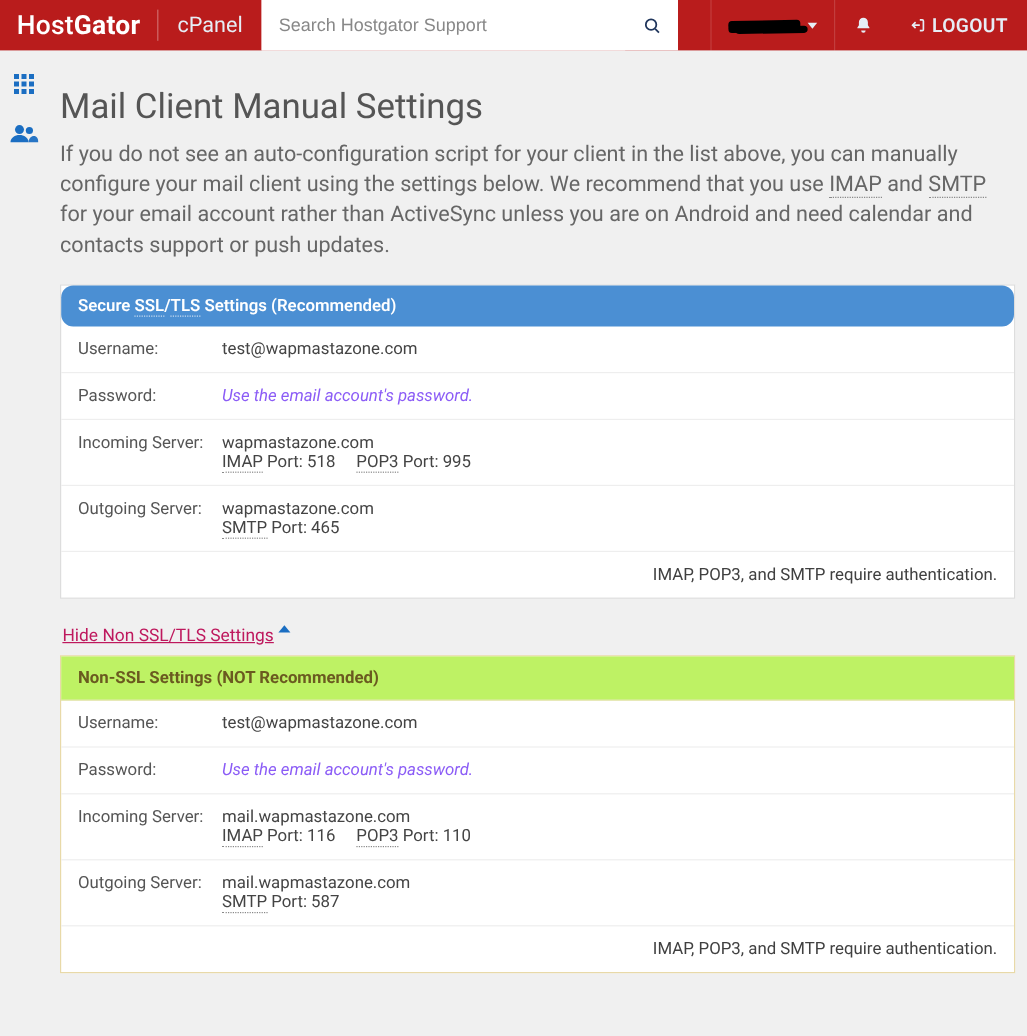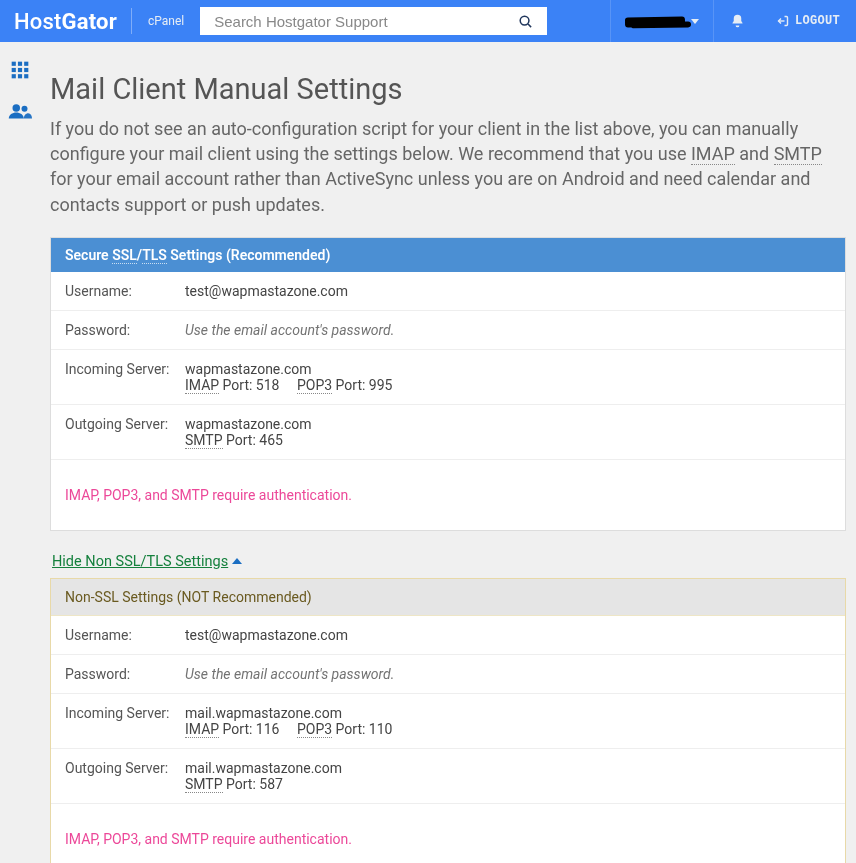--- a/index.html
+++ b/index.html
@@ -5,38 +5,38 @@
   * { box-sizing: border-box; margin: 0; padding: 0; }
   body {
     font-family: -apple-system, BlinkMacSystemFont, "Segoe UI", Roboto, "Helvetica Neue", Arial, sans-serif;
     font-size: 14px;
     color: #444;
     background: #f0f0f0;
     width: 856px;
   }
   
   .header {
-    background: #3b82f6;
+    background: #b91c1c;
     color: #fff;
     display: flex;
     align-items: center;
     height: 42px;
   }
   .brand {
     font-size: 22px;
     font-weight: 500;
     padding: 0 14px;
     letter-spacing: .2px;
   }
   .brand b { font-weight: 700; }
   .vr { width: 1px; height: 26px; background: rgba(255,255,255,.35); }
-  .cpanel-link { padding: 0 16px; font-size: 12px; color:#e6edf5; }
+  .cpanel-link { padding: 0 16px; font-size: 18px; color:#e6edf5; }
   .search-wrap {
     background: #fff;
-    height: 28px;
+    height: 42px;
     flex: 0 0 347px;
     display: flex; align-items: center;
   }
   .search-wrap input {
     flex: 1;
     border: none;
     height: 100%;
     padding: 0 14px;
     font-size: 15px;
     color: #555;
@@ -72,27 +72,26 @@
     height:6px; background:#000; border-radius:3px;
     transform: rotate(-1deg);
     box-shadow: 0 -2px 0 #000, 0 2px 0 #000, 6px 3px 0 #000;
   }
   .caret-down {
     width:0;height:0;border-left:4px solid transparent;border-right:4px solid transparent;border-top:5px solid #e6edf5;
   }
   .bell-icon { padding: 0 16px; font-size: 16px; color:#e6edf5; height:100%; display:flex; align-items:center; border-left:1px solid rgba(255,255,255,.15);}
   .logout-link {
     padding: 0 16px;
-    font-size: 12px;
+    font-size: 16px;
     font-weight: 600;
     letter-spacing:.3px;
     color:#e6edf5;
     display:flex; align-items:center; gap:6px;
     height:100%;
-    font-family:Liberation Mono, monospace;
   }
   
   .left-rail {
     position: absolute;
     left: 0; top: 42px;
     width: 40px;
     display:flex; flex-direction:column; gap:22px;
     padding-top: 18px;
     align-items:center;
   }
@@ -124,54 +123,57 @@
   .abbr { border-bottom: 1px dotted #888; cursor: help; }
 
   
   .panel { border: 1px solid #ddd; background:#fff; margin-bottom: 18px; }
   .panel-header {
     background: #4b8fd3;
     color: #fff;
     font-weight: 600;
     font-size: 14px;
     padding: 9px 14px;
+    border-radius: 10px;
   }
   .panel-body { padding: 0; }
   .row {
     display:flex;
     padding: 11px 14px;
     border-top: 1px solid #eee;
   }
   .row:first-child { border-top: none; }
   .row .label { width: 120px; color:#555; }
   .row .value { flex:1; color:#444; }
-  .row .value em { color:#737373; font-style: italic; }
+  .row .value em { color:#8b5cf6; font-style: italic; }
   .note-row {
-    padding: 27px 14px;
+    padding: 11px 14px;
     border-top: 1px solid #eee;
-    color:#ec4899;
+    color:#404040;
+    text-align:right;
   }
 
   .toggle-link {
-    color:#15803d;
+    color:#be185d;
     text-decoration: underline;
-    display:inline-flex; align-items:center; gap:4px;
+    display:inline-flex; gap:4px;
     margin: 4px 0 8px 2px;
     font-size: 14.5px;
   }
   .chev-up {
     width:0;height:0;border-left:5px solid transparent;border-right:5px solid transparent;border-bottom:6px solid #1b6ec2; display:inline-block;
   }
   .panel.warn { border-color: #e8d9a8; }
   .warn-header {
-    background: #e5e5e5;
+    background: #bef264;
     color: #6a5a20;
     padding: 10px 14px;
     font-size: 14px;
     border-bottom: 1px solid #eee6c6;
+    font-weight: bold;
   }
   .port-pair { display:inline-block; margin-right: 14px; }
 
   svg { display:block; }
 </style>
 </head>
 <body>
 
 <div class="header">
   <div class="brand">

